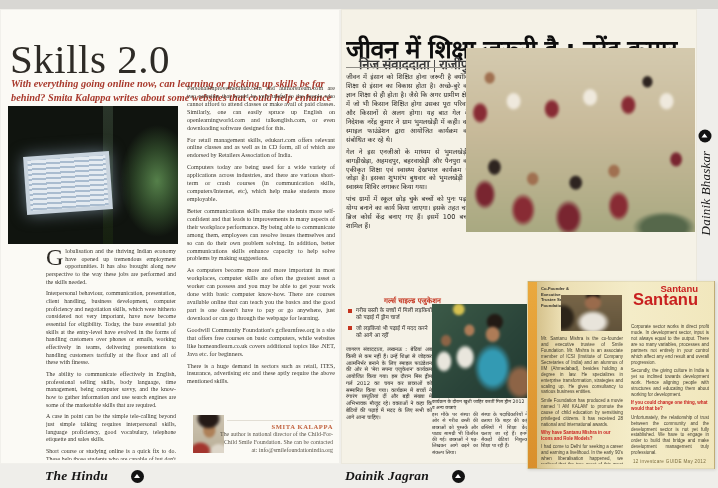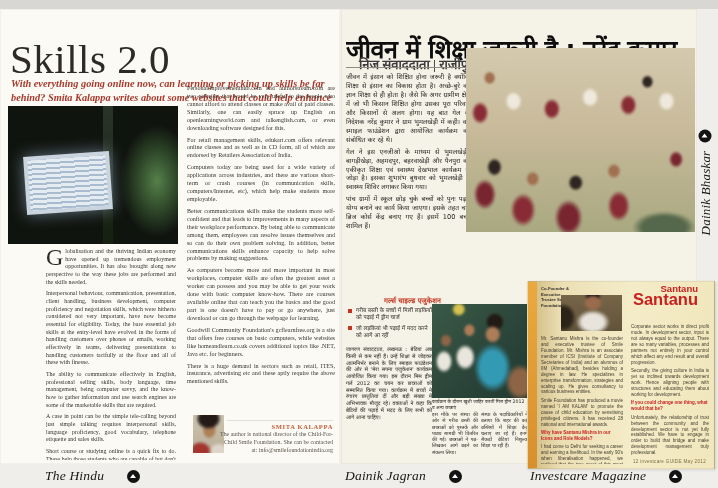--- a/index.html
+++ b/index.html
@@ -8,21 +8,21 @@
 
   
   .clip{position:absolute;box-sizing:border-box;}
   .p{margin:0 0 4px 0;text-align:justify;}
   .photo-wrap{position:absolute;overflow:hidden;}
   .photo-tex{position:absolute;inset:-5px;filter:blur(1.1px) saturate(.95);}
 
   
   .upbtn{position:relative;display:inline-block;width:13px;height:13px;border-radius:50%;background:#131313;flex:0 0 auto;cursor:pointer;}
   .upbtn::after{content:"";position:absolute;left:3.2px;top:4.2px;width:0;height:0;border-left:3.3px solid transparent;border-right:3.3px solid transparent;border-bottom:4.2px solid #fff;}
-  .caption-row{position:absolute;display:flex;align-items:center;gap:23px;}
+  .caption-row{position:absolute;display:flex;align-items:center;gap:23px;font-weight:bold;}
   .caption-label{font-style:italic;font-size:13.5px;color:#161616;letter-spacing:.2px;}
 
   
   .hindu{left:0;top:0;width:340px;height:455px;background:#fbfaf5;border:1px solid rgba(0,0,0,.04);}
   .hindu-title{position:absolute;left:9px;top:-2px;font-size:41px;font-weight:400;color:#2e2b26;letter-spacing:.5px;}
   .hindu-deck{position:absolute;left:10px;top:57px;width:324px;font-size:10.3px;line-height:1.32;color:#a8392c;font-style:italic;font-weight:bold;}
   .ph-monitor{left:7px;top:96px;width:170px;height:138px;background:#10140f;}
   .ph-monitor .blob{position:absolute;right:-16px;top:14%;width:74px;height:112px;background:radial-gradient(closest-side,#55804a,#2b4226 58%,rgba(16,20,15,0) 100%);}
   .ph-monitor .beam{position:absolute;left:56%;top:0;width:10px;height:100%;background:linear-gradient(180deg,#2a352a,#16200f);}
   .ph-monitor .screen{position:absolute;left:17px;top:48px;width:86px;height:58px;background:#c9d4de;transform:rotate(-4deg);box-shadow:0 0 16px rgba(170,195,220,.55);}
@@ -224,18 +224,14 @@
   </div>
 
   <div class="caption-row" style="left:45px;top:459px;">
     <span class="caption-label">The Hindu</span>
     <span class="upbtn"></span>
   </div>
   <div class="caption-row" style="left:345px;top:459px;">
     <span class="caption-label">Dainik Jagran</span>
     <span class="upbtn"></span>
   </div>
-  <div class="caption-row" style="left:530px;top:459px;">
-    <span class="caption-label">Investcare Magazine</span>
-    <span class="upbtn"></span>
-  </div>
 
 </div>
 
 </body></html>

